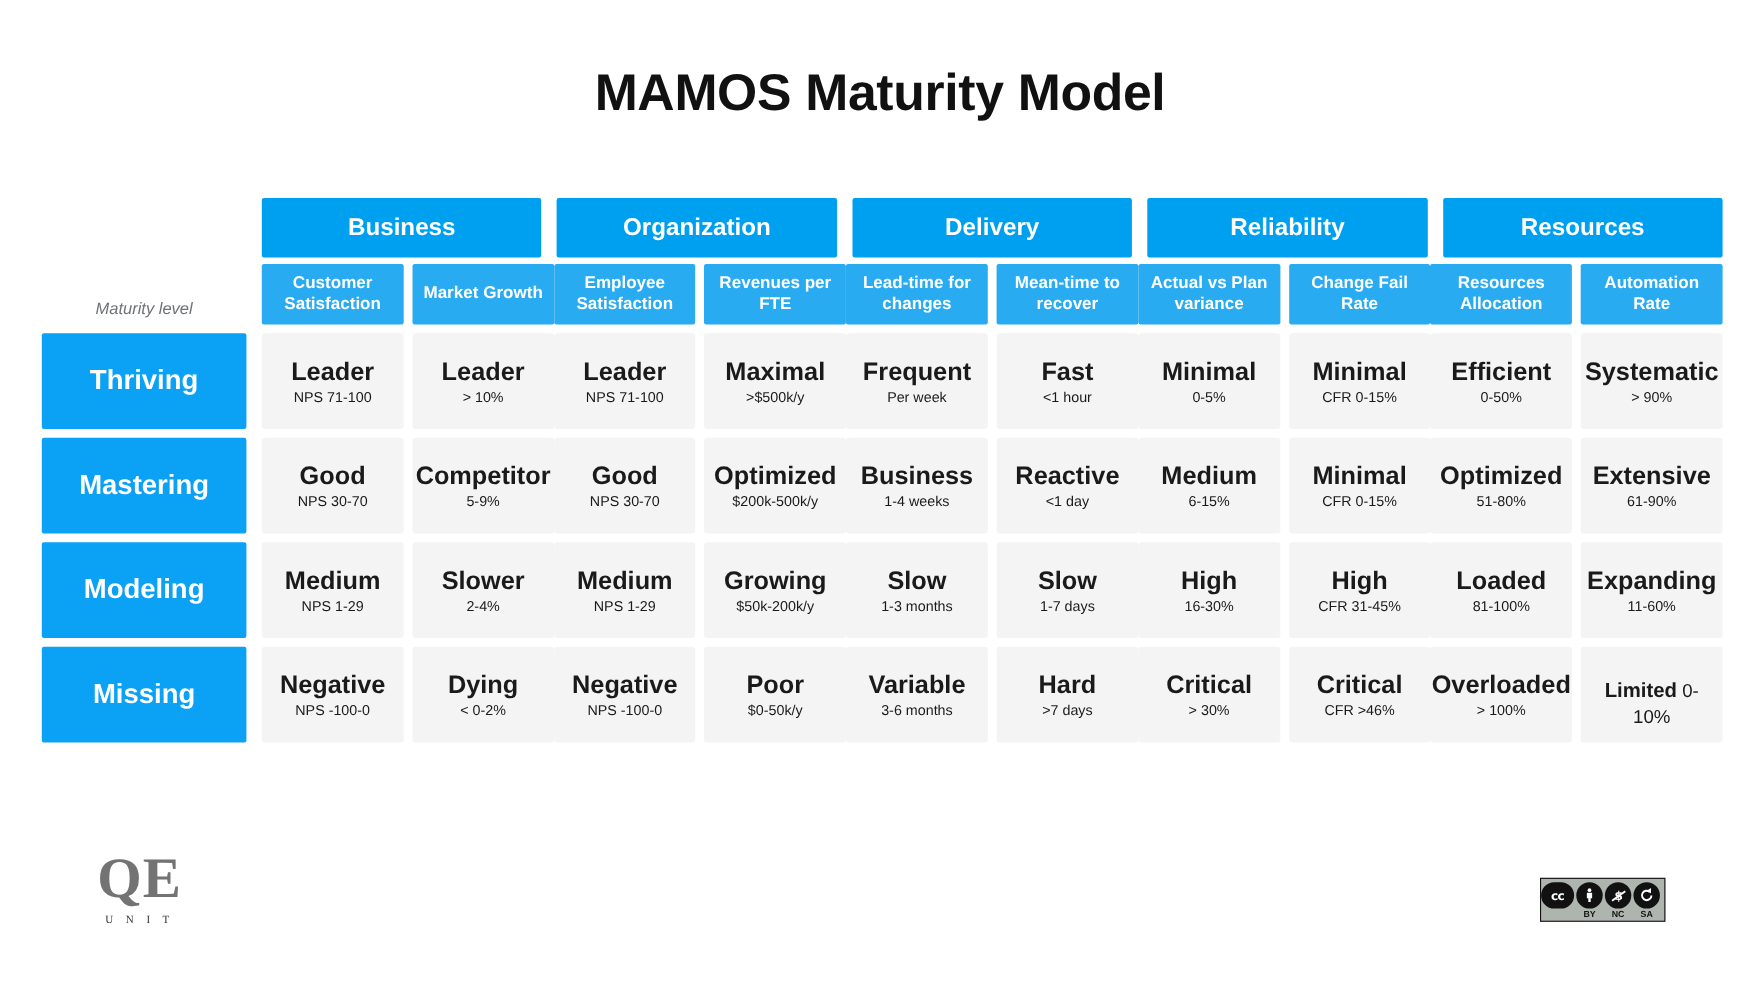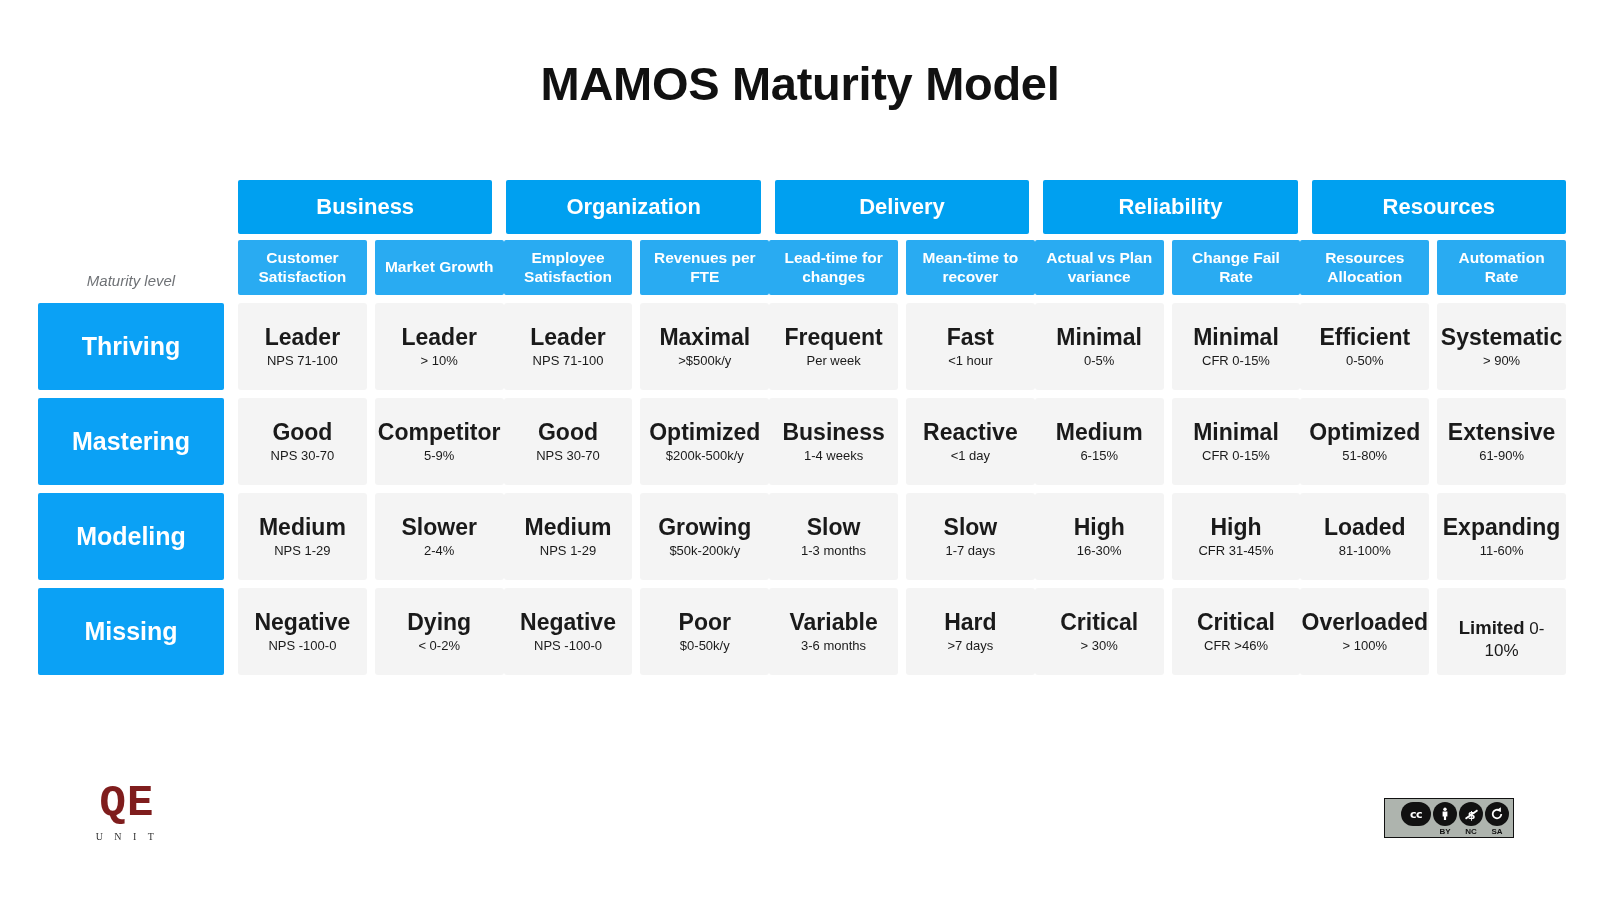--- a/index.html
+++ b/index.html
@@ -175,42 +175,42 @@
 
   
   .qe-logo {
     position: absolute;
     left: 72px;
     bottom: 58px;
     text-align: center;
     width: 110px;
   }
   .qe-logo .qe-mark {
-    font-family: Liberation Mono, monospace;
-    font-size: 44px;
+    font-family: Liberation Serif, serif;
+    font-size: 52px;
     font-weight: bold;
-    color: #7f1d1d;
+    color: #737373;
     line-height: 1;
     letter-spacing: 1px;
   }
   .qe-logo .qe-unit {
     font-family: "Liberation Serif", serif;
     font-size: 10px;
     color: #333;
     letter-spacing: 4.5px;
     margin-top: 6px;
   }
 
   .cc-badge {
     position: absolute;
     right: 86px;
     bottom: 62px;
     background: #aeb4ae;
     border: 1px solid #111;
-    padding: 3px 4px 1px 16px;
+    padding: 3px 4px 1px 0;
     display: flex;
     flex-direction: column;
     align-items: center;
   }
   .cc-icons { display: flex; align-items: center; gap: 2px; }
   .cc-circ {
     width: 24px; height: 24px;
     border-radius: 50%;
     background: #111;
     color: #fff;

